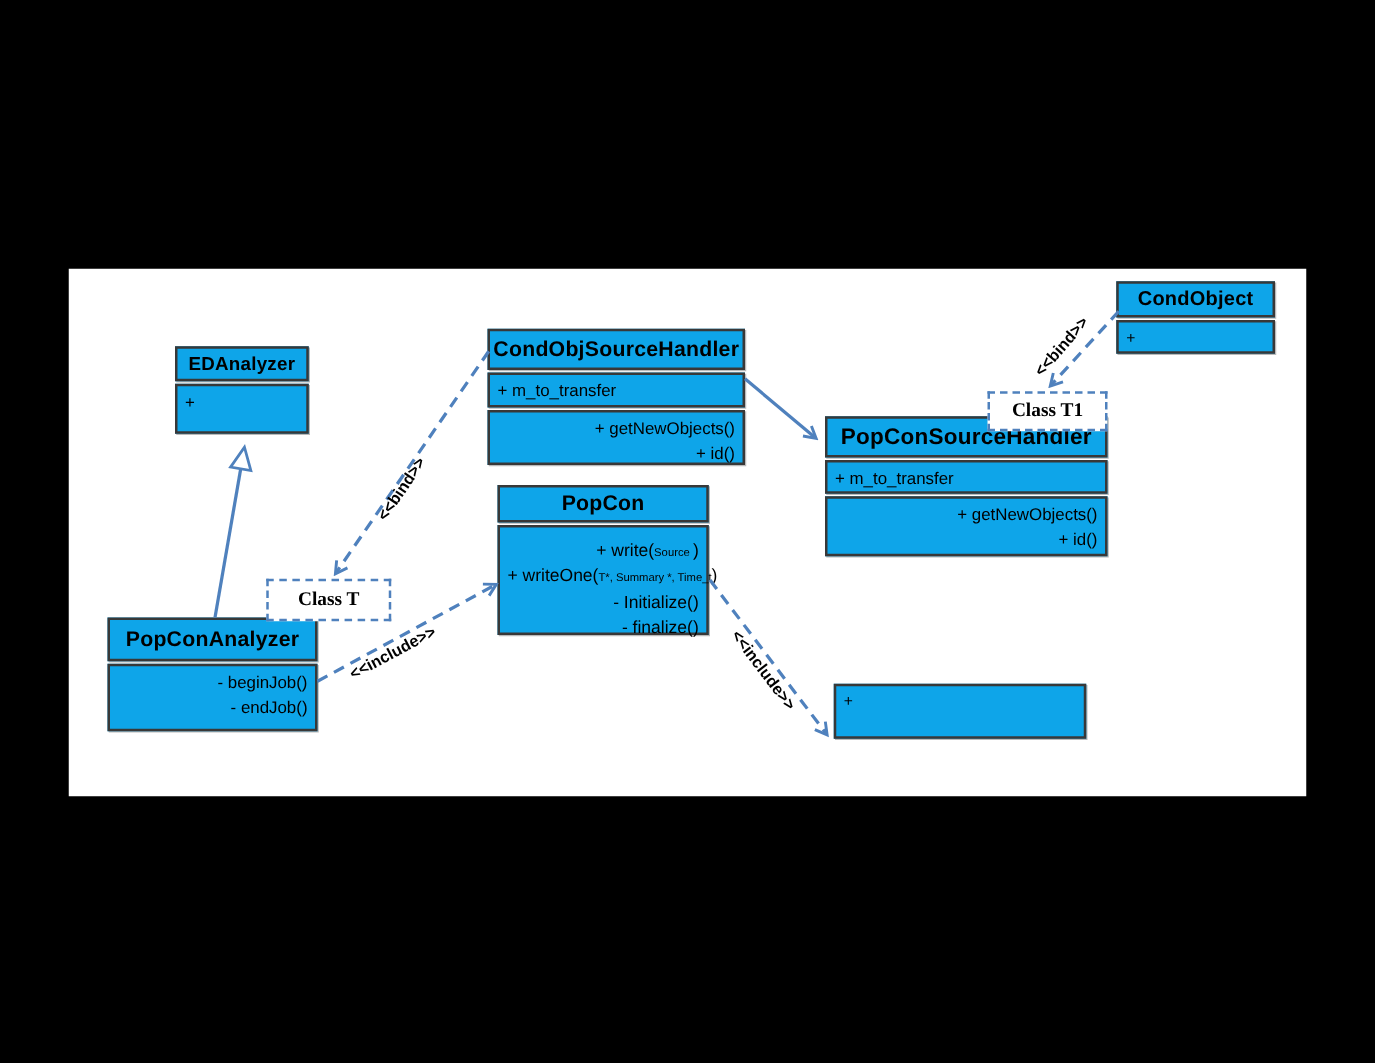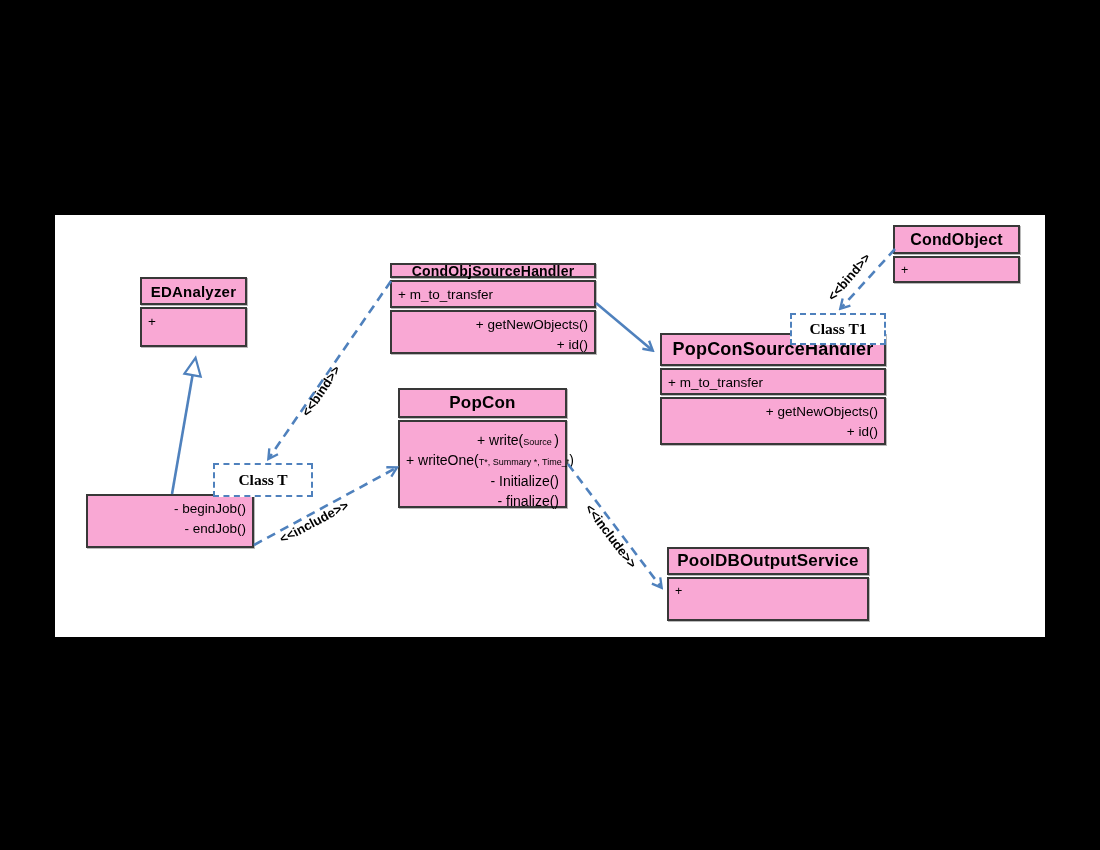--- a/index.html
+++ b/index.html
@@ -1,21 +1,21 @@
 <!DOCTYPE html>
 <html><head>
 <meta charset="utf-8">
 <style>
   html,body{margin:0;padding:0;background:#000;width:1100px;height:850px;
     font-family:"Liberation Sans",sans-serif;}
   #canvas{position:absolute;left:55px;top:215px;width:990px;height:422px;
     background:#fff;overflow:hidden;}
   
   .uml{position:absolute;}
-  .cmp{box-sizing:border-box;background:#f9a8d4;border:2px solid #383838;
+  .cmp{box-sizing:border-box;background:#0ea5e9;border:2px solid #383838;
     box-shadow:1px 1px 0 rgba(130,130,130,.55);margin-bottom:2px;
     color:#000;}
   .cmp.title{display:flex;align-items:center;justify-content:center;
     font-weight:bold;font-size:16px;letter-spacing:.2px;}
   .cmp.attrs,.cmp.methods,.cmp.plain{font-size:13.5px;padding:3px 6px;
     line-height:1.45;}
   .cmp .line{white-space:nowrap;text-align:right;}
   .sm{font-size:9px;margin-top:26px;}
   
   .tparam{position:absolute;box-sizing:border-box;background:#fff;
@@ -32,21 +32,21 @@
 <body>
 
 <div id="canvas">
 
   <div class="uml" style="left:85px;top:62px;width:107px">
     <div class="cmp title" style="height:28px;font-size:15px">EDAnalyzer</div>
     <div class="cmp plain" style="height:40px">+</div>
   </div>
 
   <div class="uml" style="left:335px;top:48px;width:206px">
-    <div class="cmp title" style="height:15px;font-size:14px">CondObjSourceHandler</div>
+    <div class="cmp title" style="height:33px;font-size:17px">CondObjSourceHandler</div>
     <div class="cmp attrs" style="height:28px">+ m_to_transfer</div>
     <div class="cmp methods" style="height:44px">
       <div class="line">+ getNewObjects()</div>
       <div class="line">+ id()</div>
     </div>
   </div>
 
   <div class="uml" style="left:838px;top:10px;width:127px">
     <div class="cmp title" style="height:29px">CondObject</div>
     <div class="cmp plain" style="height:27px;font-size:12.5px">+</div>
@@ -65,28 +65,28 @@
     <div class="cmp title" style="height:30px;font-size:17px">PopCon</div>
     <div class="cmp methods" style="height:88px;font-size:14px;padding-top:8px">
       <div class="line"><span>+ write(</span><span class="sm">Source </span><span>)</span></div>
       <div class="line"><span>+ writeOne(</span><span class="sm">T*, Summary *, Time_t</span><span>)</span></div>
       <div class="line">- Initialize()</div>
       <div class="line">- finalize()</div>
     </div>
   </div>
 
   <div class="uml" style="left:31px;top:279px;width:168px">
+    <div class="cmp title" style="height:35px;font-size:17px">PopConAnalyzer</div>
     <div class="cmp methods" style="height:54px">
       <div class="line">- beginJob()</div>
       <div class="line">- endJob()</div>
     </div>
   </div>
 
   <div class="uml" style="left:612px;top:332px;width:202px">
-    <div class="cmp title" style="height:28px;font-size:17px">PoolDBOutputService</div>
     <div class="cmp plain" style="height:44px;font-size:12.5px">+</div>
   </div>
 
   <div class="tparam" style="left:158px;top:248px;width:100px;height:34px">Class T</div>
   <div class="tparam" style="left:735px;top:98px;width:96px;height:32px">Class T1</div>
 
   <svg class="overlay" width="990" height="422" viewBox="0 0 990 422">
     <defs>
       <marker id="arrowOpen" viewBox="0 0 12 12" refX="9" refY="6" markerWidth="14" markerHeight="14" markerUnits="userSpaceOnUse" orient="auto">
         <path d="M2,1.5 L10,6 L2,10.5" fill="none" stroke="#4f81bd" stroke-width="2"></path>

